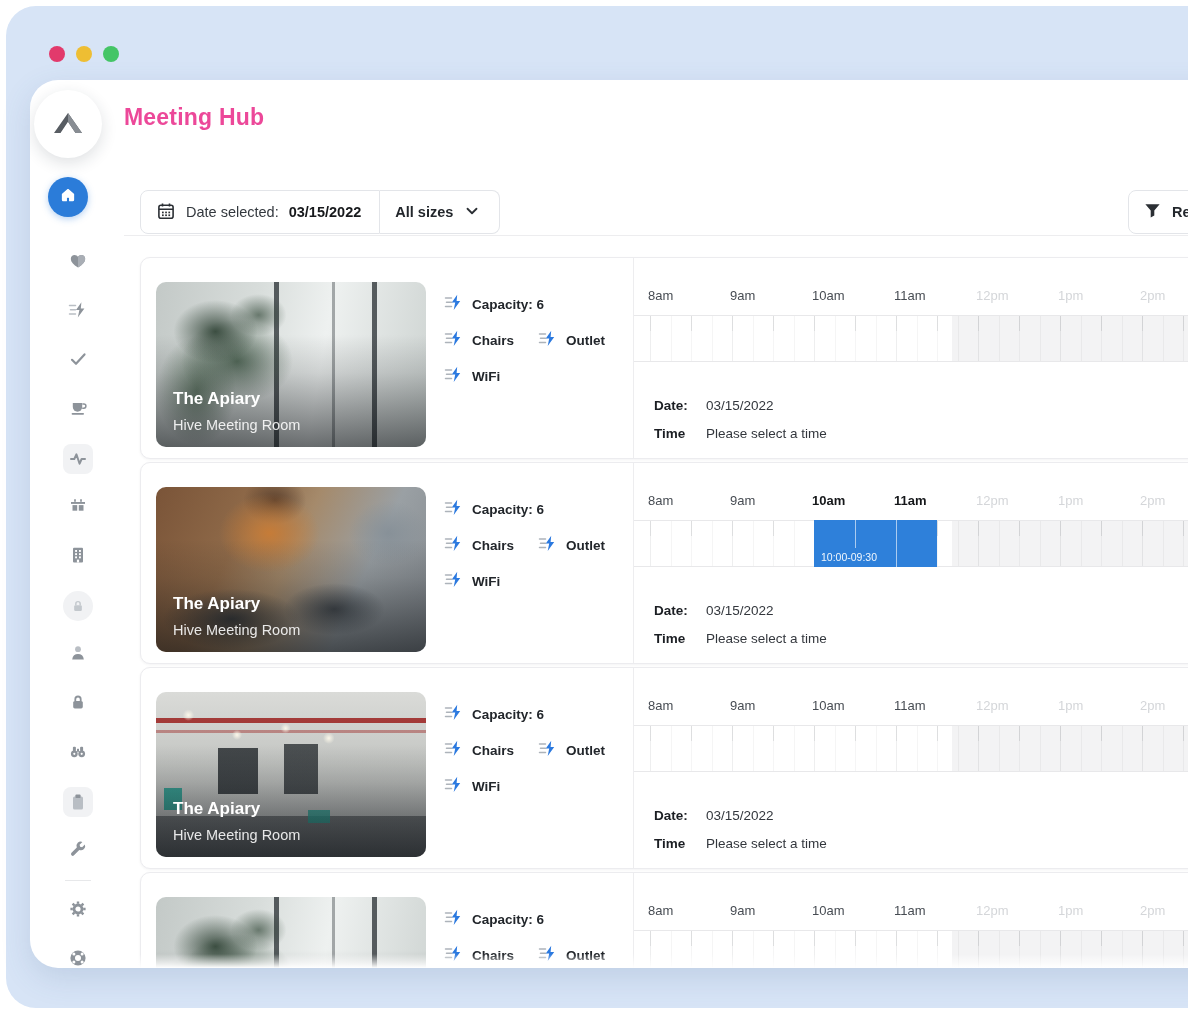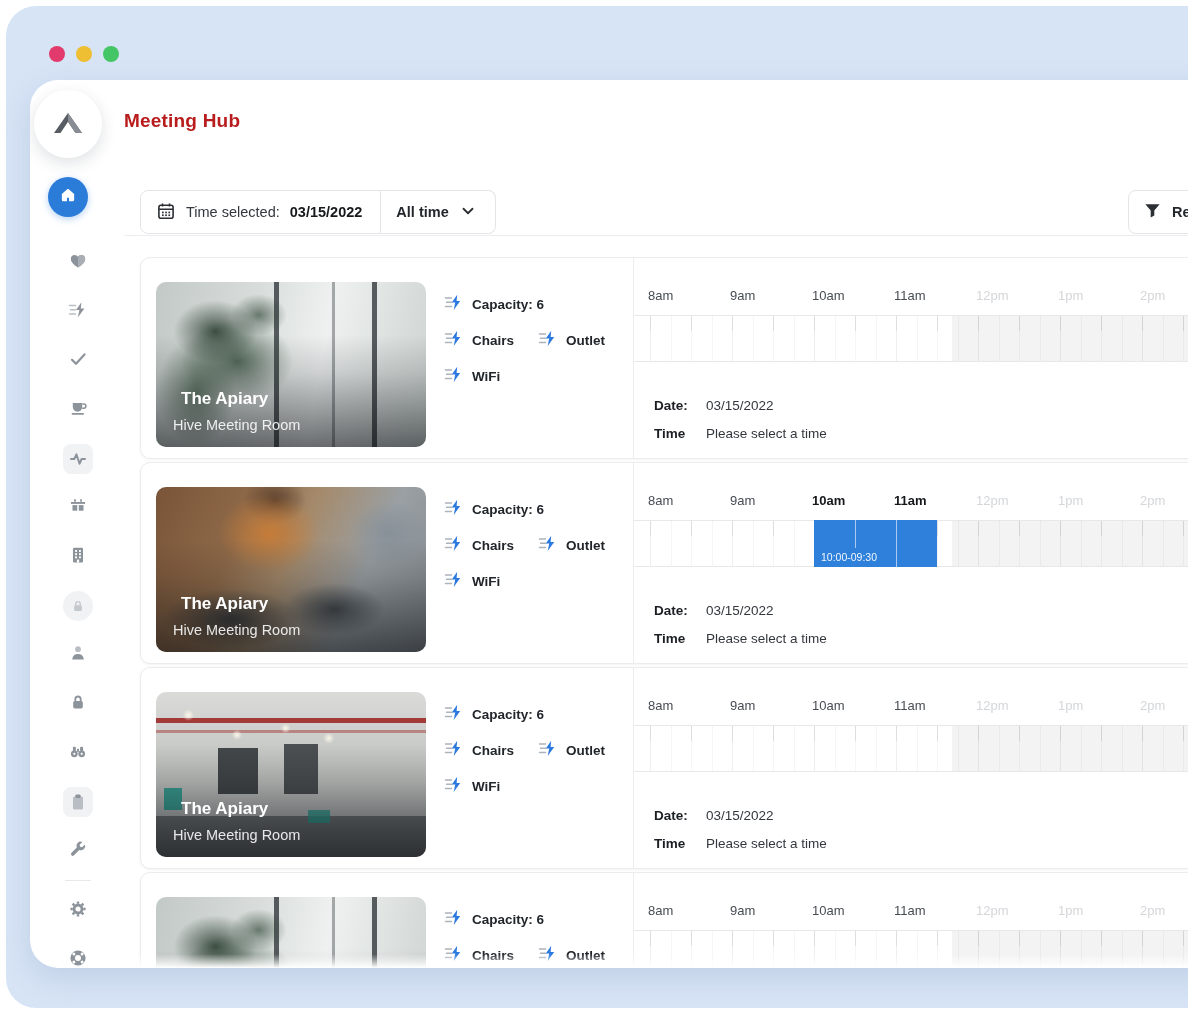--- a/index.html
+++ b/index.html
@@ -6,42 +6,42 @@
   body{width:1188px;height:1014px;background:#fff;font-family:"Liberation Sans",sans-serif;position:relative;}
   
   .frame{position:absolute;left:6px;top:6px;right:0;bottom:6px;background:#d7e4f6;border-radius:30px 0 0 30px;}
   .traffic{position:absolute;left:43px;top:40px;display:flex;gap:11px;}
   .traffic .dot{width:16px;height:16px;border-radius:50%;}
   
   .window{position:absolute;left:30px;top:80px;width:1200px;height:888px;background:#fff;border-radius:28px 0 0 28px;box-shadow:0 10px 30px rgba(70,100,140,.16);overflow:hidden;}
   .fade{position:absolute;left:94px;right:0;bottom:0;height:14px;background:linear-gradient(rgba(255,255,255,0),#fff);z-index:6;pointer-events:none;}
   
   .logo{position:absolute;left:4px;top:10px;width:68px;height:68px;border-radius:50%;background:#fff;box-shadow:0 5px 16px rgba(30,40,60,.14);display:flex;align-items:center;justify-content:center;z-index:3;}
-  .page-title{position:absolute;left:94px;top:30px;font-size:19px;font-weight:600;color:#b91c1c;letter-spacing:.2px;}
+  .page-title{position:absolute;left:94px;top:24px;font-size:23px;font-weight:600;color:#ec4899;letter-spacing:.2px;}
   
   .home-btn{position:absolute;left:18px;top:97px;width:40px;height:40px;border-radius:50%;background:#2b7cd9;display:flex;align-items:center;justify-content:center;box-shadow:0 2px 7px rgba(43,124,217,.35);z-index:3;}
   .side-rail{position:absolute;left:0;top:158px;width:96px;display:flex;flex-direction:column;align-items:center;z-index:3;}
   .side-item{width:96px;height:49px;display:flex;align-items:center;justify-content:center;cursor:pointer;}
   .side-div{width:26px;height:1px;background:#e7e8ea;margin:5px 0;}
   .tile{width:30px;height:30px;border-radius:8px;background:#f1f2f4;display:flex;align-items:center;justify-content:center;}
   .tile.round{border-radius:50%;}
   
   .btn-group{position:absolute;left:110px;top:110px;height:44px;display:flex;z-index:2;}
   .tb-btn{display:flex;align-items:center;gap:10px;background:#fff;border:1px solid #e3e5e9;padding:0 18px 0 15px;font-size:14.5px;color:#33383e;box-sizing:border-box;cursor:pointer;}
   .tb-btn.first{border-radius:8px 0 0 8px;}
   .tb-btn.second{border-radius:0 8px 8px 0;border-left:none;font-weight:600;color:#23272c;}
   .tb-btn .val{font-weight:700;color:#17191c;}
   .filter-btn{position:absolute;left:1098px;top:110px;width:160px;height:44px;display:flex;align-items:center;gap:10px;background:#fff;border:1px solid #e3e5e9;border-radius:8px;padding:0 14px;font-size:14.5px;font-weight:600;color:#23272c;box-sizing:border-box;cursor:pointer;z-index:2;}
   .toolbar-divider{position:absolute;left:94px;right:0;top:155px;height:1px;background:#ededef;}
   
   .room-list{position:absolute;left:94px;top:156px;right:0;bottom:0;padding:21px 0 0 16px;overflow:hidden;}
   .card{position:relative;width:1064px;height:202px;background:#fff;border:1px solid #ececef;border-radius:10px;box-shadow:0 1px 3px rgba(16,24,40,.05);margin-bottom:3px;box-sizing:border-box;}
   .photo{position:absolute;left:15px;top:24px;width:270px;height:165px;border-radius:10px;overflow:hidden;cursor:pointer;}
   .photo .shade{position:absolute;inset:0;background:linear-gradient(to top,rgba(8,12,16,.58),rgba(8,12,16,.14) 45%,rgba(8,12,16,0) 68%);}
-  .room-name{position:absolute;left:25px;bottom:38px;color:#fff;font-size:17px;font-weight:700;z-index:2;}
+  .room-name{position:absolute;left:17px;bottom:38px;color:#fff;font-size:17px;font-weight:700;z-index:2;}
   .room-sub{position:absolute;left:17px;bottom:14px;color:rgba(255,255,255,.88);font-size:14.5px;z-index:2;text-align:center;}
   .photo-plant{background:
     radial-gradient(60px 45px at 22% 30%, rgba(38,58,44,.85), rgba(38,58,44,0) 70%),
     radial-gradient(80px 60px at 30% 48%, rgba(52,78,58,.8), rgba(52,78,58,0) 70%),
     radial-gradient(55px 75px at 15% 66%, rgba(60,88,64,.7), rgba(60,88,64,0) 72%),
     radial-gradient(40px 30px at 38% 20%, rgba(44,66,50,.65), rgba(44,66,50,0) 70%),
     linear-gradient(90deg, transparent 0 118px, rgba(50,56,60,.8) 118px 123px, transparent 123px 176px, rgba(70,76,80,.45) 176px 179px, transparent 179px 216px, rgba(50,56,60,.8) 216px 221px, transparent 221px),
     linear-gradient(100deg,#c3c9c7 0%,#d8dddb 35%,#eef1f0 60%,#cdd3d1 100%);}
   .photo-team{background:
     radial-gradient(70px 55px at 42% 28%, rgba(200,124,54,.95), rgba(200,124,54,0) 72%),
@@ -245,25 +245,25 @@
             </g>
             <g fill="#2b2f34">
               <rect x="6" y="10.6" width="1.7" height="1.7"></rect>
               <rect x="9.2" y="10.6" width="1.7" height="1.7"></rect>
               <rect x="12.4" y="10.6" width="1.7" height="1.7"></rect>
               <rect x="6" y="13.4" width="1.7" height="1.7"></rect>
               <rect x="9.2" y="13.4" width="1.7" height="1.7"></rect>
               <rect x="12.4" y="13.4" width="1.7" height="1.7"></rect>
             </g>
           </svg></span>
-      <span>Time selected:</span>
+      <span>Date selected:</span>
       <span class="val">03/15/2022</span>
     </div>
     <div class="tb-btn second">
-      <span>All time</span>
+      <span>All sizes</span>
       <span id="chev-icon-slot"><svg width="18" height="18" viewBox="0 0 20 20">
             <path d="M5 7.5l5 5 5-5" fill="none" stroke="#2b2f34" stroke-width="2" stroke-linecap="round" stroke-linejoin="round"></path>
           </svg></span>
     </div>
   </div>
   <div class="filter-btn">
     <span id="filter-icon-slot"><svg width="19" height="19" viewBox="0 0 20 20">
           <path d="M2.5 3.5h15l-5.6 6.4v5.3l-3.8 2.2v-7.5z" fill="#2b2f34"></path>
         </svg></span>
     <span>Res</span>

